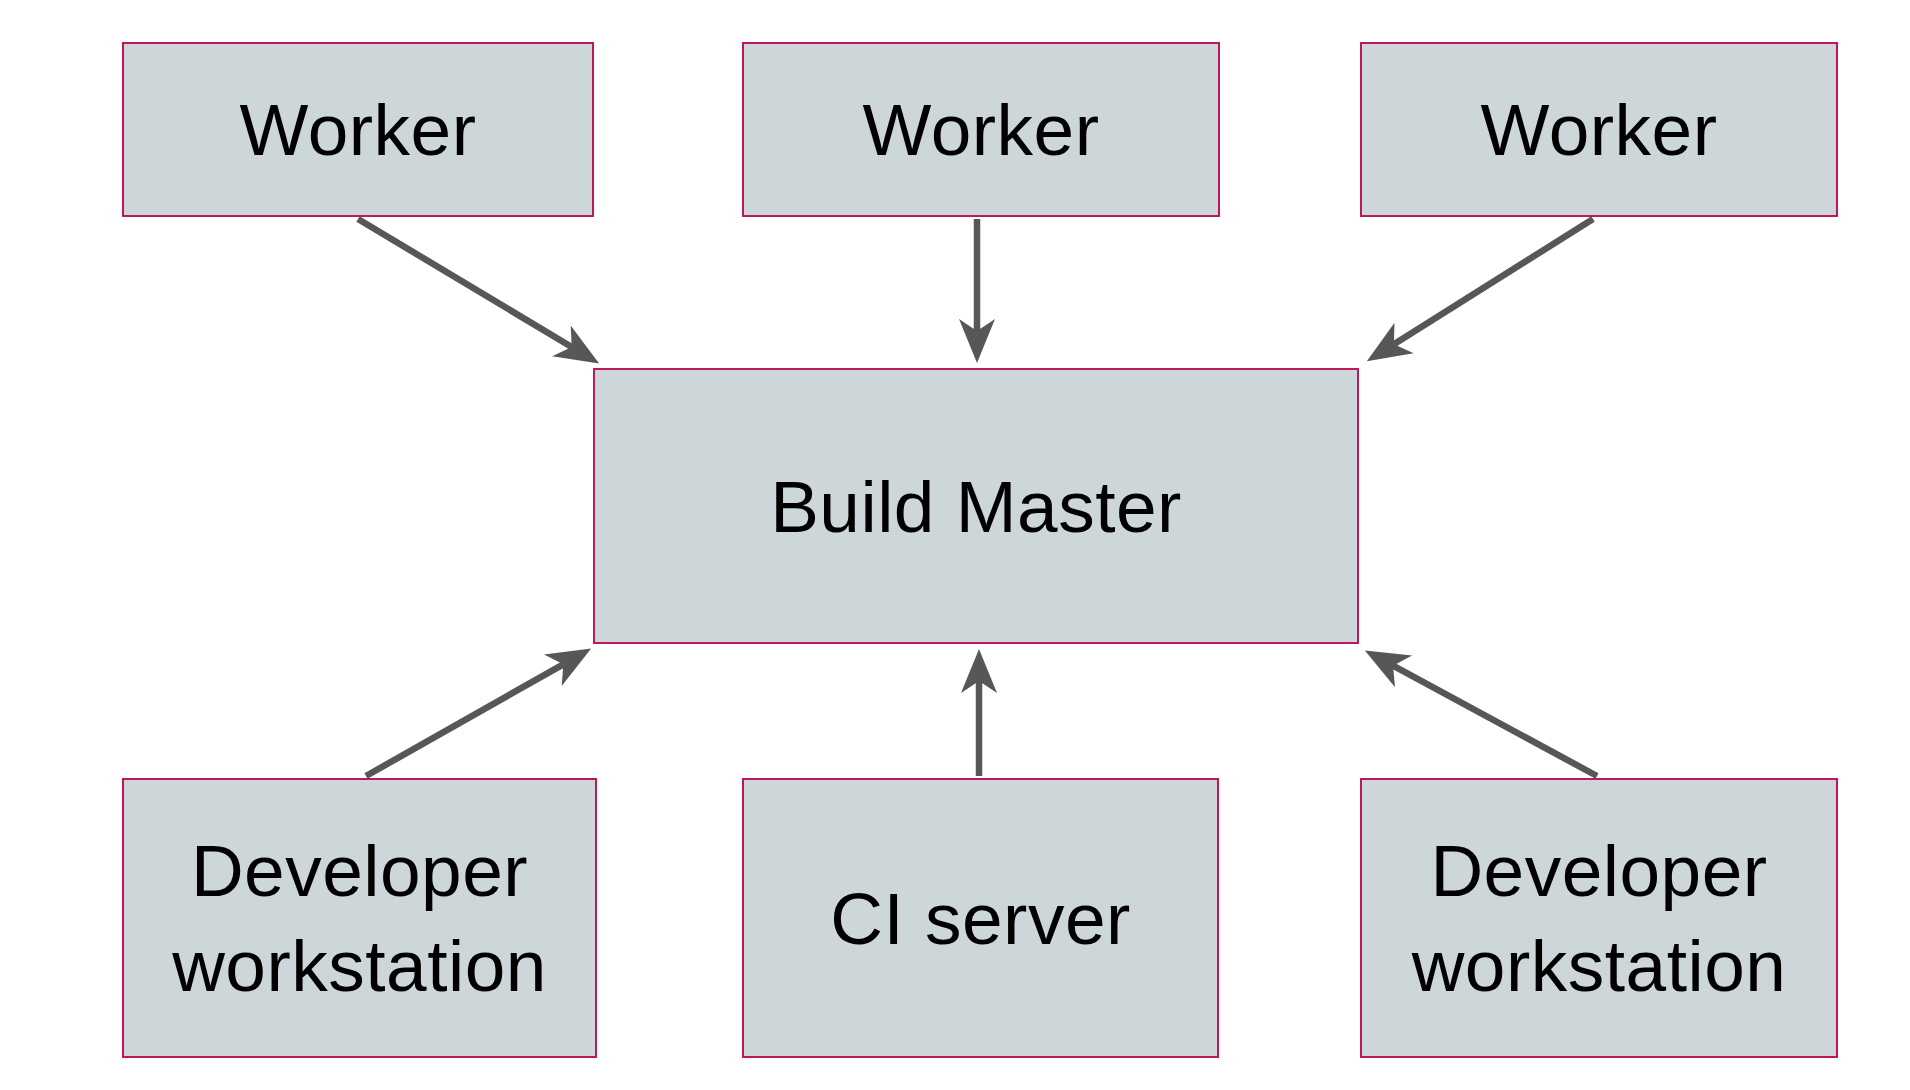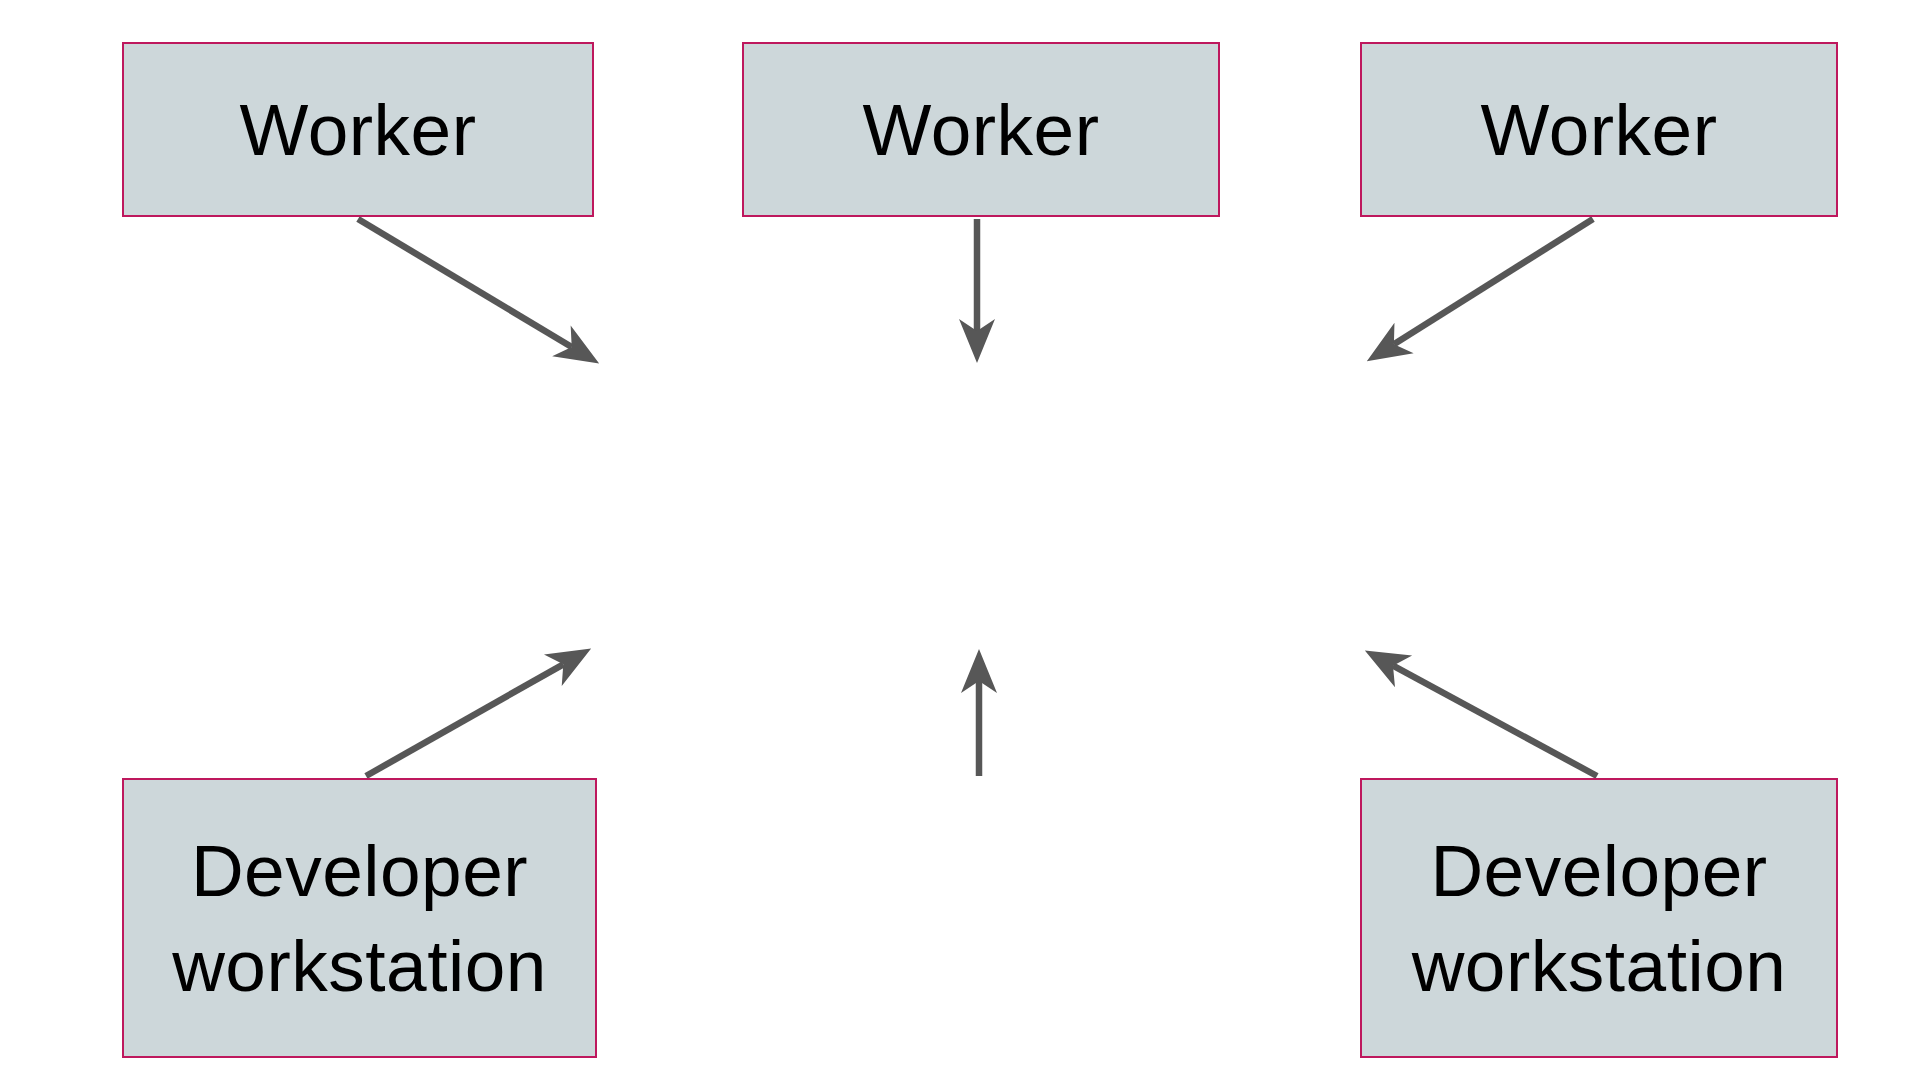--- a/index.html
+++ b/index.html
@@ -82,23 +82,29 @@
   </div>
 
   <div class="node n-worker-2">
     <span class="label">Worker</span>
   </div>
 
   <div class="node n-worker-3">
     <span class="label">Worker</span>
   </div>
 
+  <div class="node n-build-master">
+    <span class="label">Build Master</span>
+  </div>
 
   <div class="node n-dev-left">
     <span class="label">Developer workstation</span>
   </div>
 
+  <div class="node n-ci">
+    <span class="label">CI server</span>
+  </div>
 
   <div class="node n-dev-right">
     <span class="label">Developer workstation</span>
   </div>
 
 </div>
 
 </body></html>

